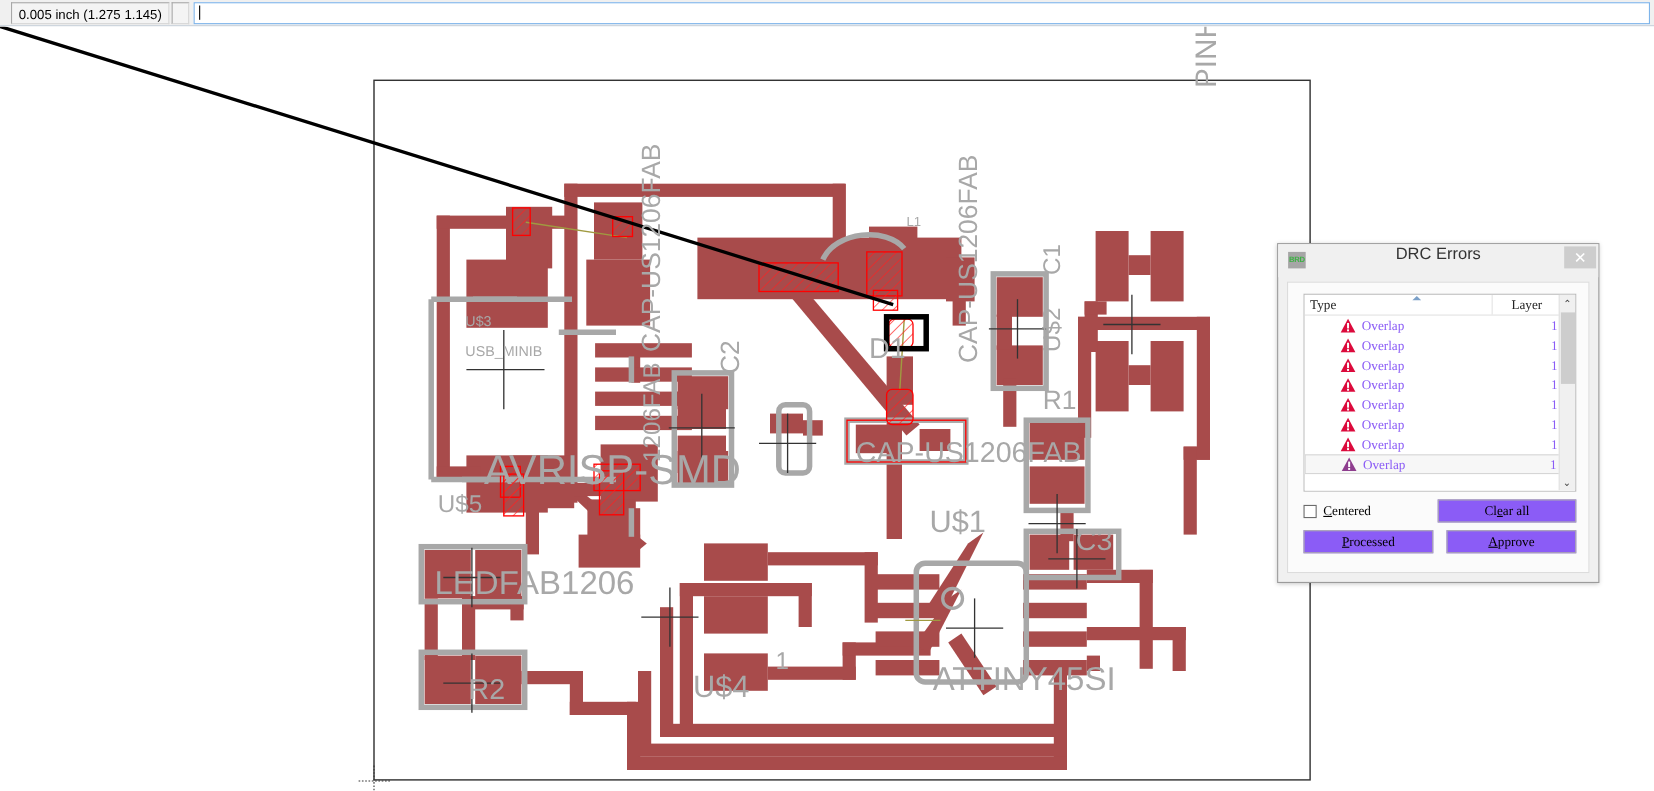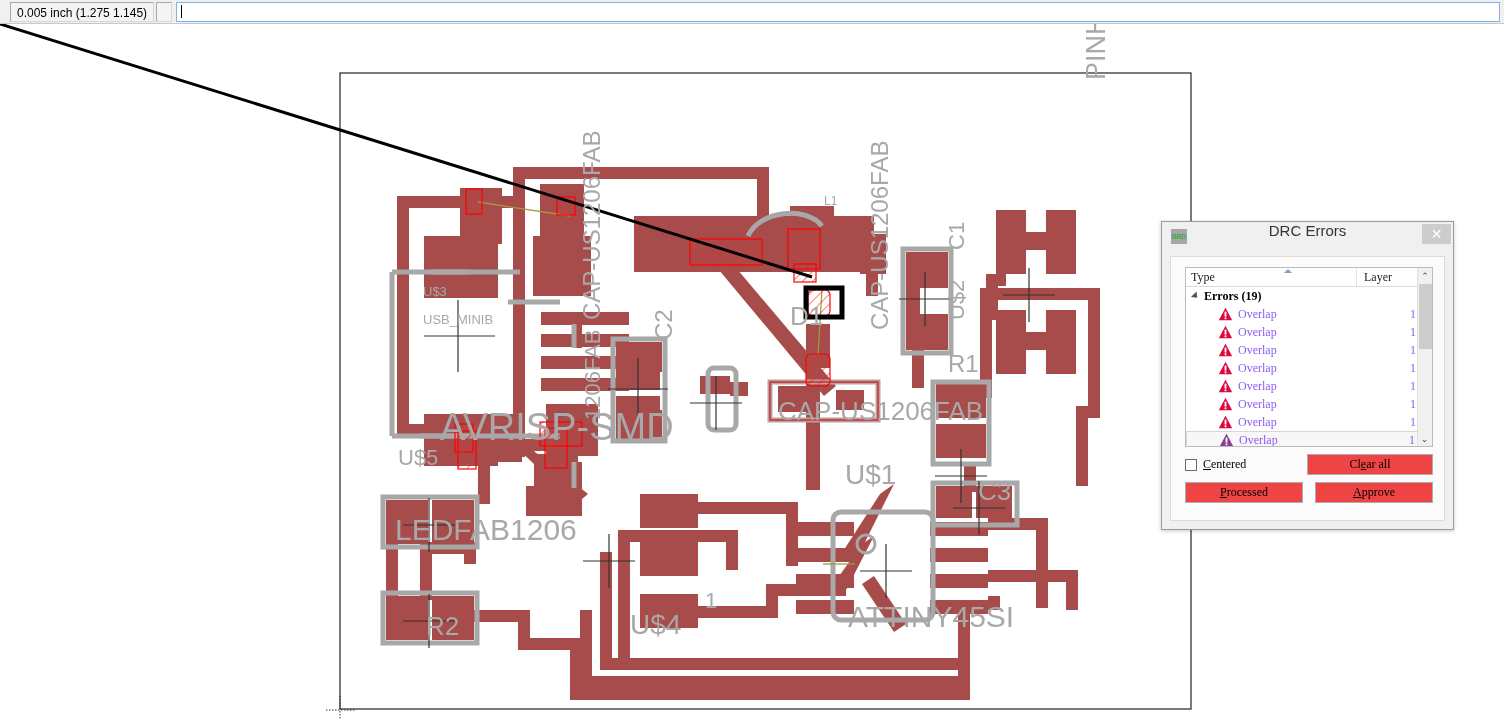--- a/index.html
+++ b/index.html
@@ -115,21 +115,21 @@
     border-bottom: 1px solid #dcdcdc;
     display: flex; align-items: center;
     box-sizing: border-box;
   }
   .hdr-cell {
     font-size: 12px; color: #222; padding-left: 5px;
     height: 18px; line-height: 18px;
     box-sizing: border-box;
   }
   #hdr-type { width: 170px; position: relative; }
-  #hdr-layer { width: 60px; border-left: 1px solid #e3e3e3; text-align: left; padding-left: 7px;}
+  #hdr-layer { width: 60px; border-left: 1px solid #e3e3e3; text-align: left; padding-left: 17px;}
   #sort-arrow {
     position: absolute; left: 98px; top: 1px;
     width: 0; height: 0;
     border-left: 4px solid transparent;
     border-right: 4px solid transparent;
     border-bottom: 4px solid #7ba0c8;
   }
   #err-rows {
     position: relative; height: 160px; overflow: hidden;
     background: #ffffff;
@@ -180,21 +180,21 @@
   }
   .ctrl-row { display: flex; align-items: center; margin-bottom: 7px; }
   #centered-wrap { display: flex; align-items: center; width: 110px; }
   #centered-box {
     width: 12px; height: 12px; background: #ffffff;
     border: 1px solid #6b6b6b; box-sizing: border-box; margin-right: 6px;
   }
   #centered-label { font-size: 12px; color: #000; }
   .dlg-btn {
     height: 21px; line-height: 19px; text-align: center;
-    background: #ef4444;
+    background: #8b5cf6;
     border: 1px solid #adadad;
     box-sizing: border-box;
     font-size: 12px; color: #000;
     cursor: default;
   }
   #btn-clear-all { width: 126px; margin-left: 12px; }
   #btn-processed { width: 126px; }
   #btn-approve { width: 126px; margin-left: 12px; }
   .u { text-decoration: underline; }
 </style>
@@ -505,24 +505,20 @@
     <div id="drc-body">
 
       <div id="err-list-frame">
         <div id="err-header">
           <div class="hdr-cell" id="hdr-type">Type</div>
           <div id="sort-arrow"></div>
           <div class="hdr-cell" id="hdr-layer">Layer</div>
         </div>
 
         <div id="err-rows">
-          <div class="group-row">
-            <span class="group-caret"></span>
-            <span>Errors (19)</span>
-          </div>
 
         <div class="err-row">
               <span class="err-icon">
                 <svg width="15" height="14" viewBox="0 0 15 14">
                   <path d="M7.5 0.8 L14.2 13.2 L0.8 13.2 Z" fill="#dc0a3c"></path>
                   <rect x="6.6" y="4.6" width="1.8" height="5" fill="#ffffff"></rect>
                   <rect x="6.6" y="10.4" width="1.8" height="1.8" fill="#ffffff"></rect>
                 </svg>
               </span>
               <span class="err-label">Overlap</span>

